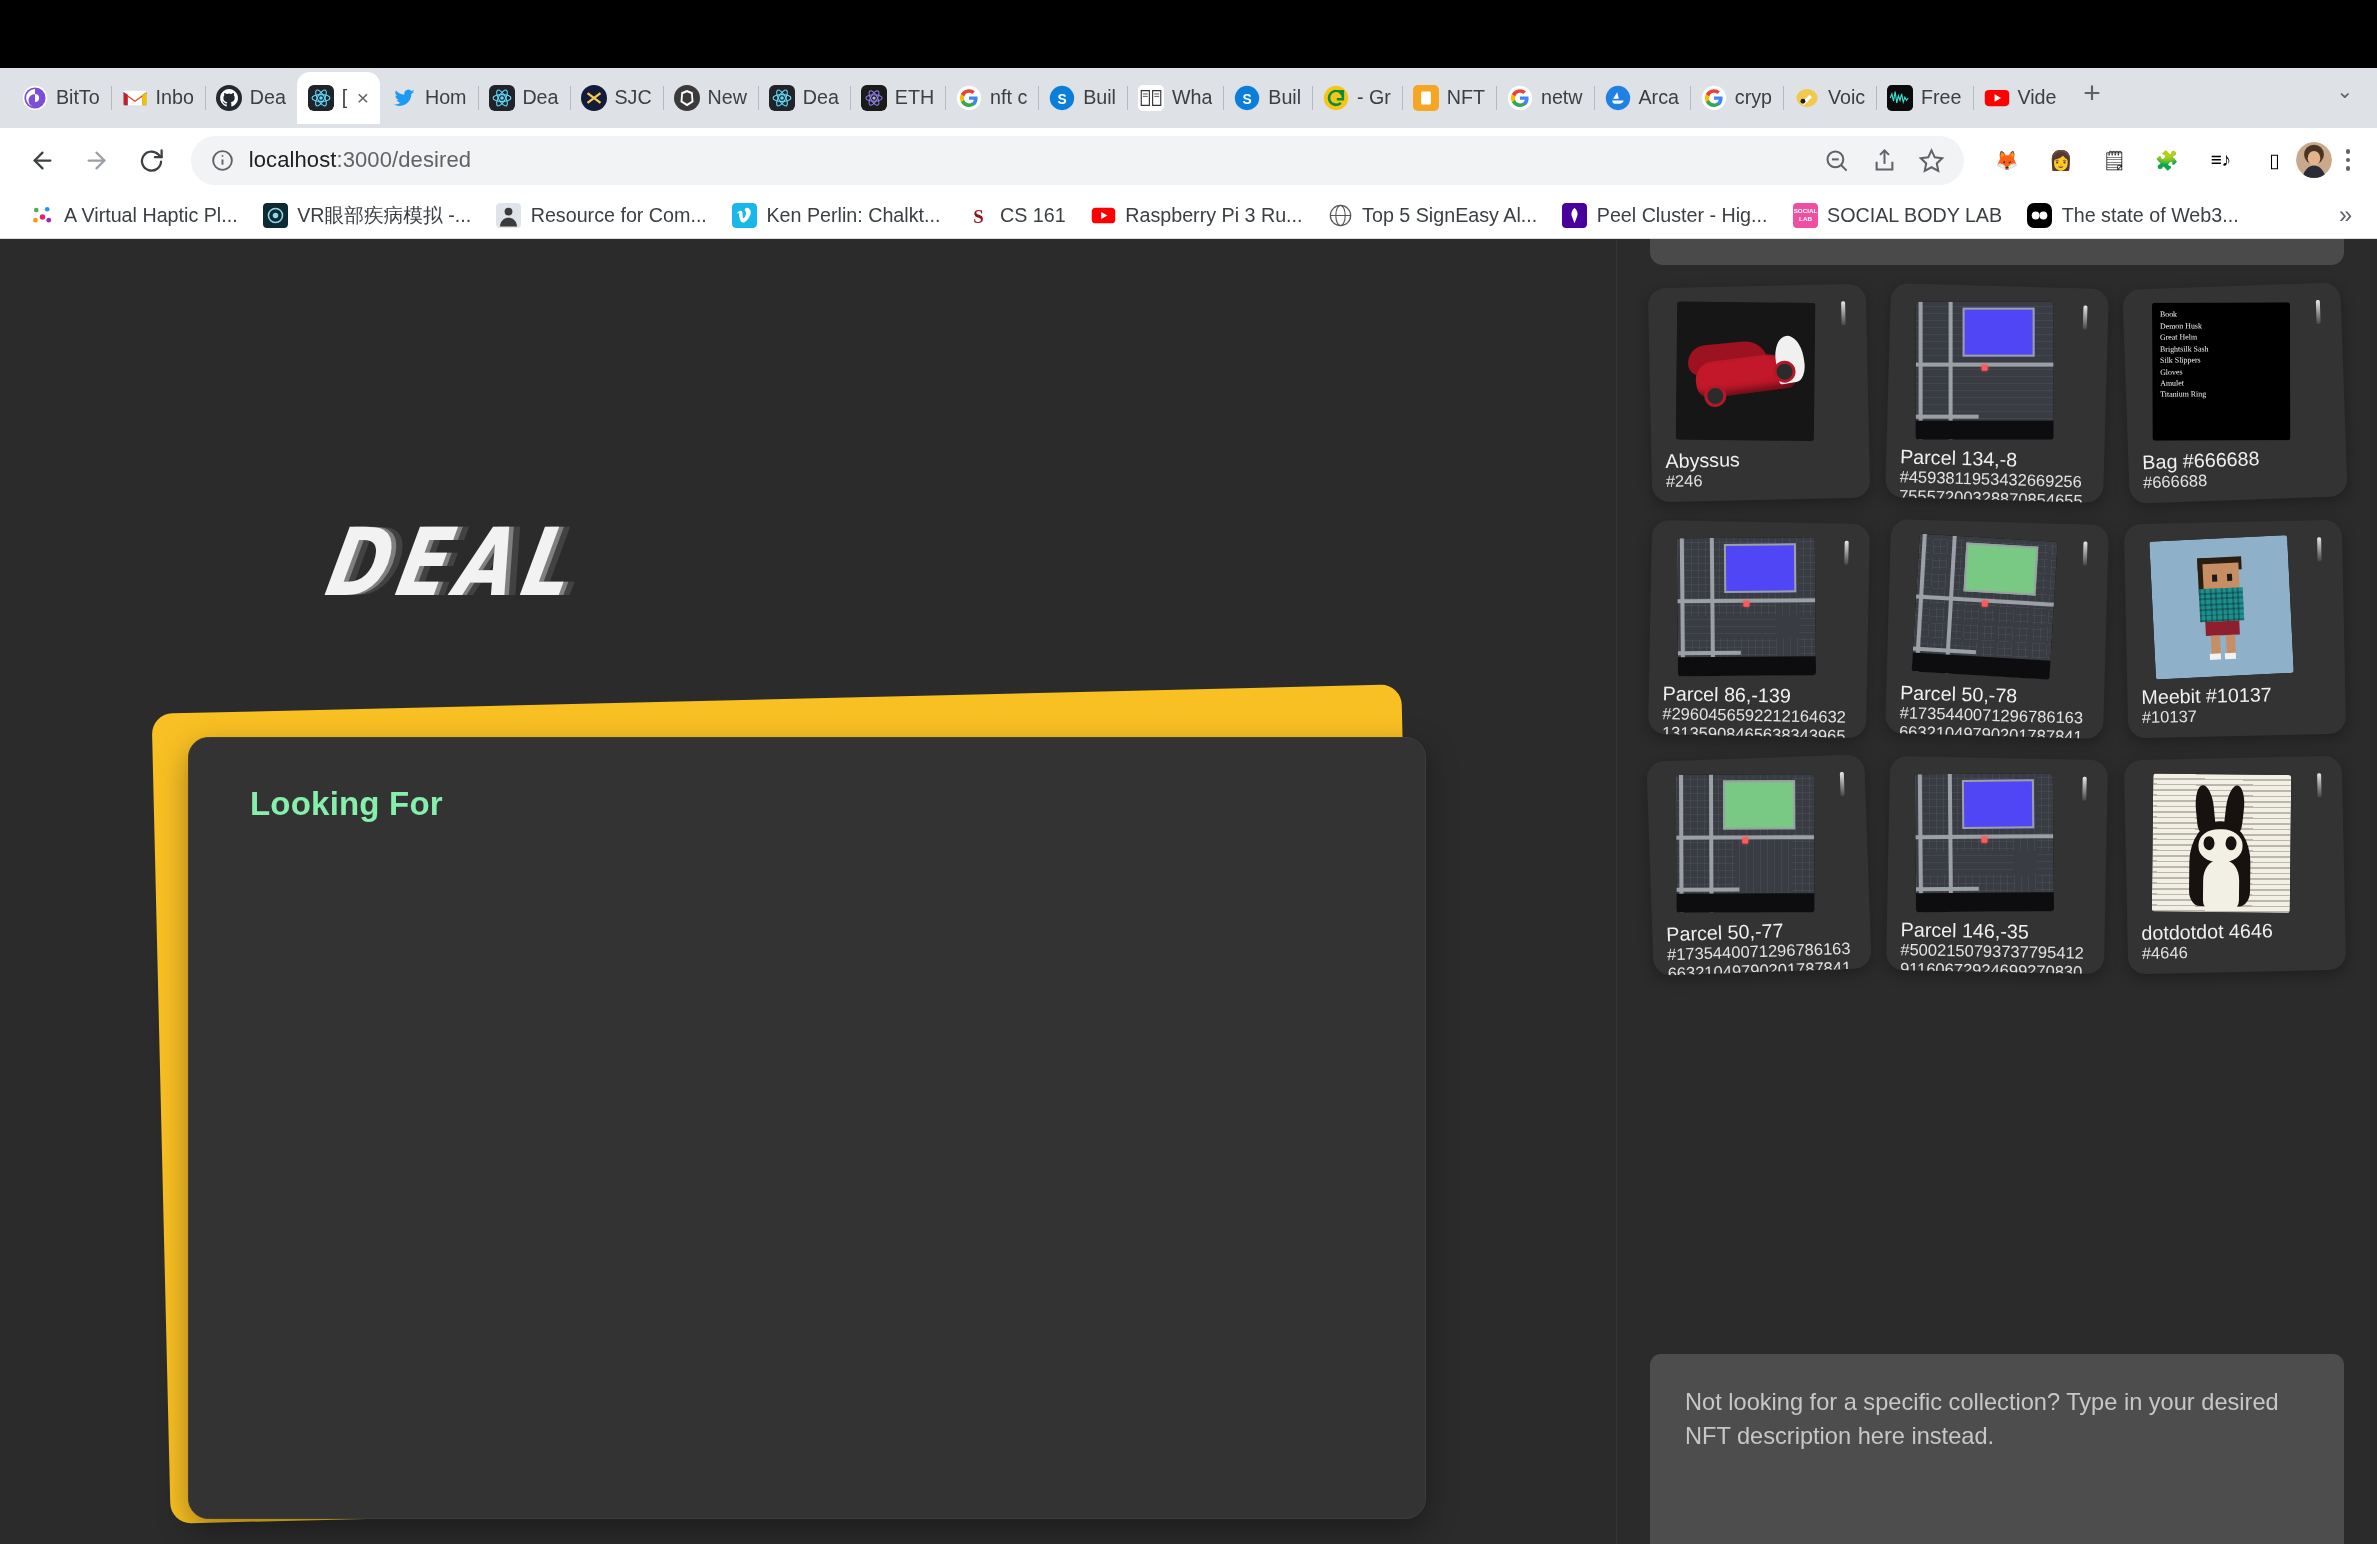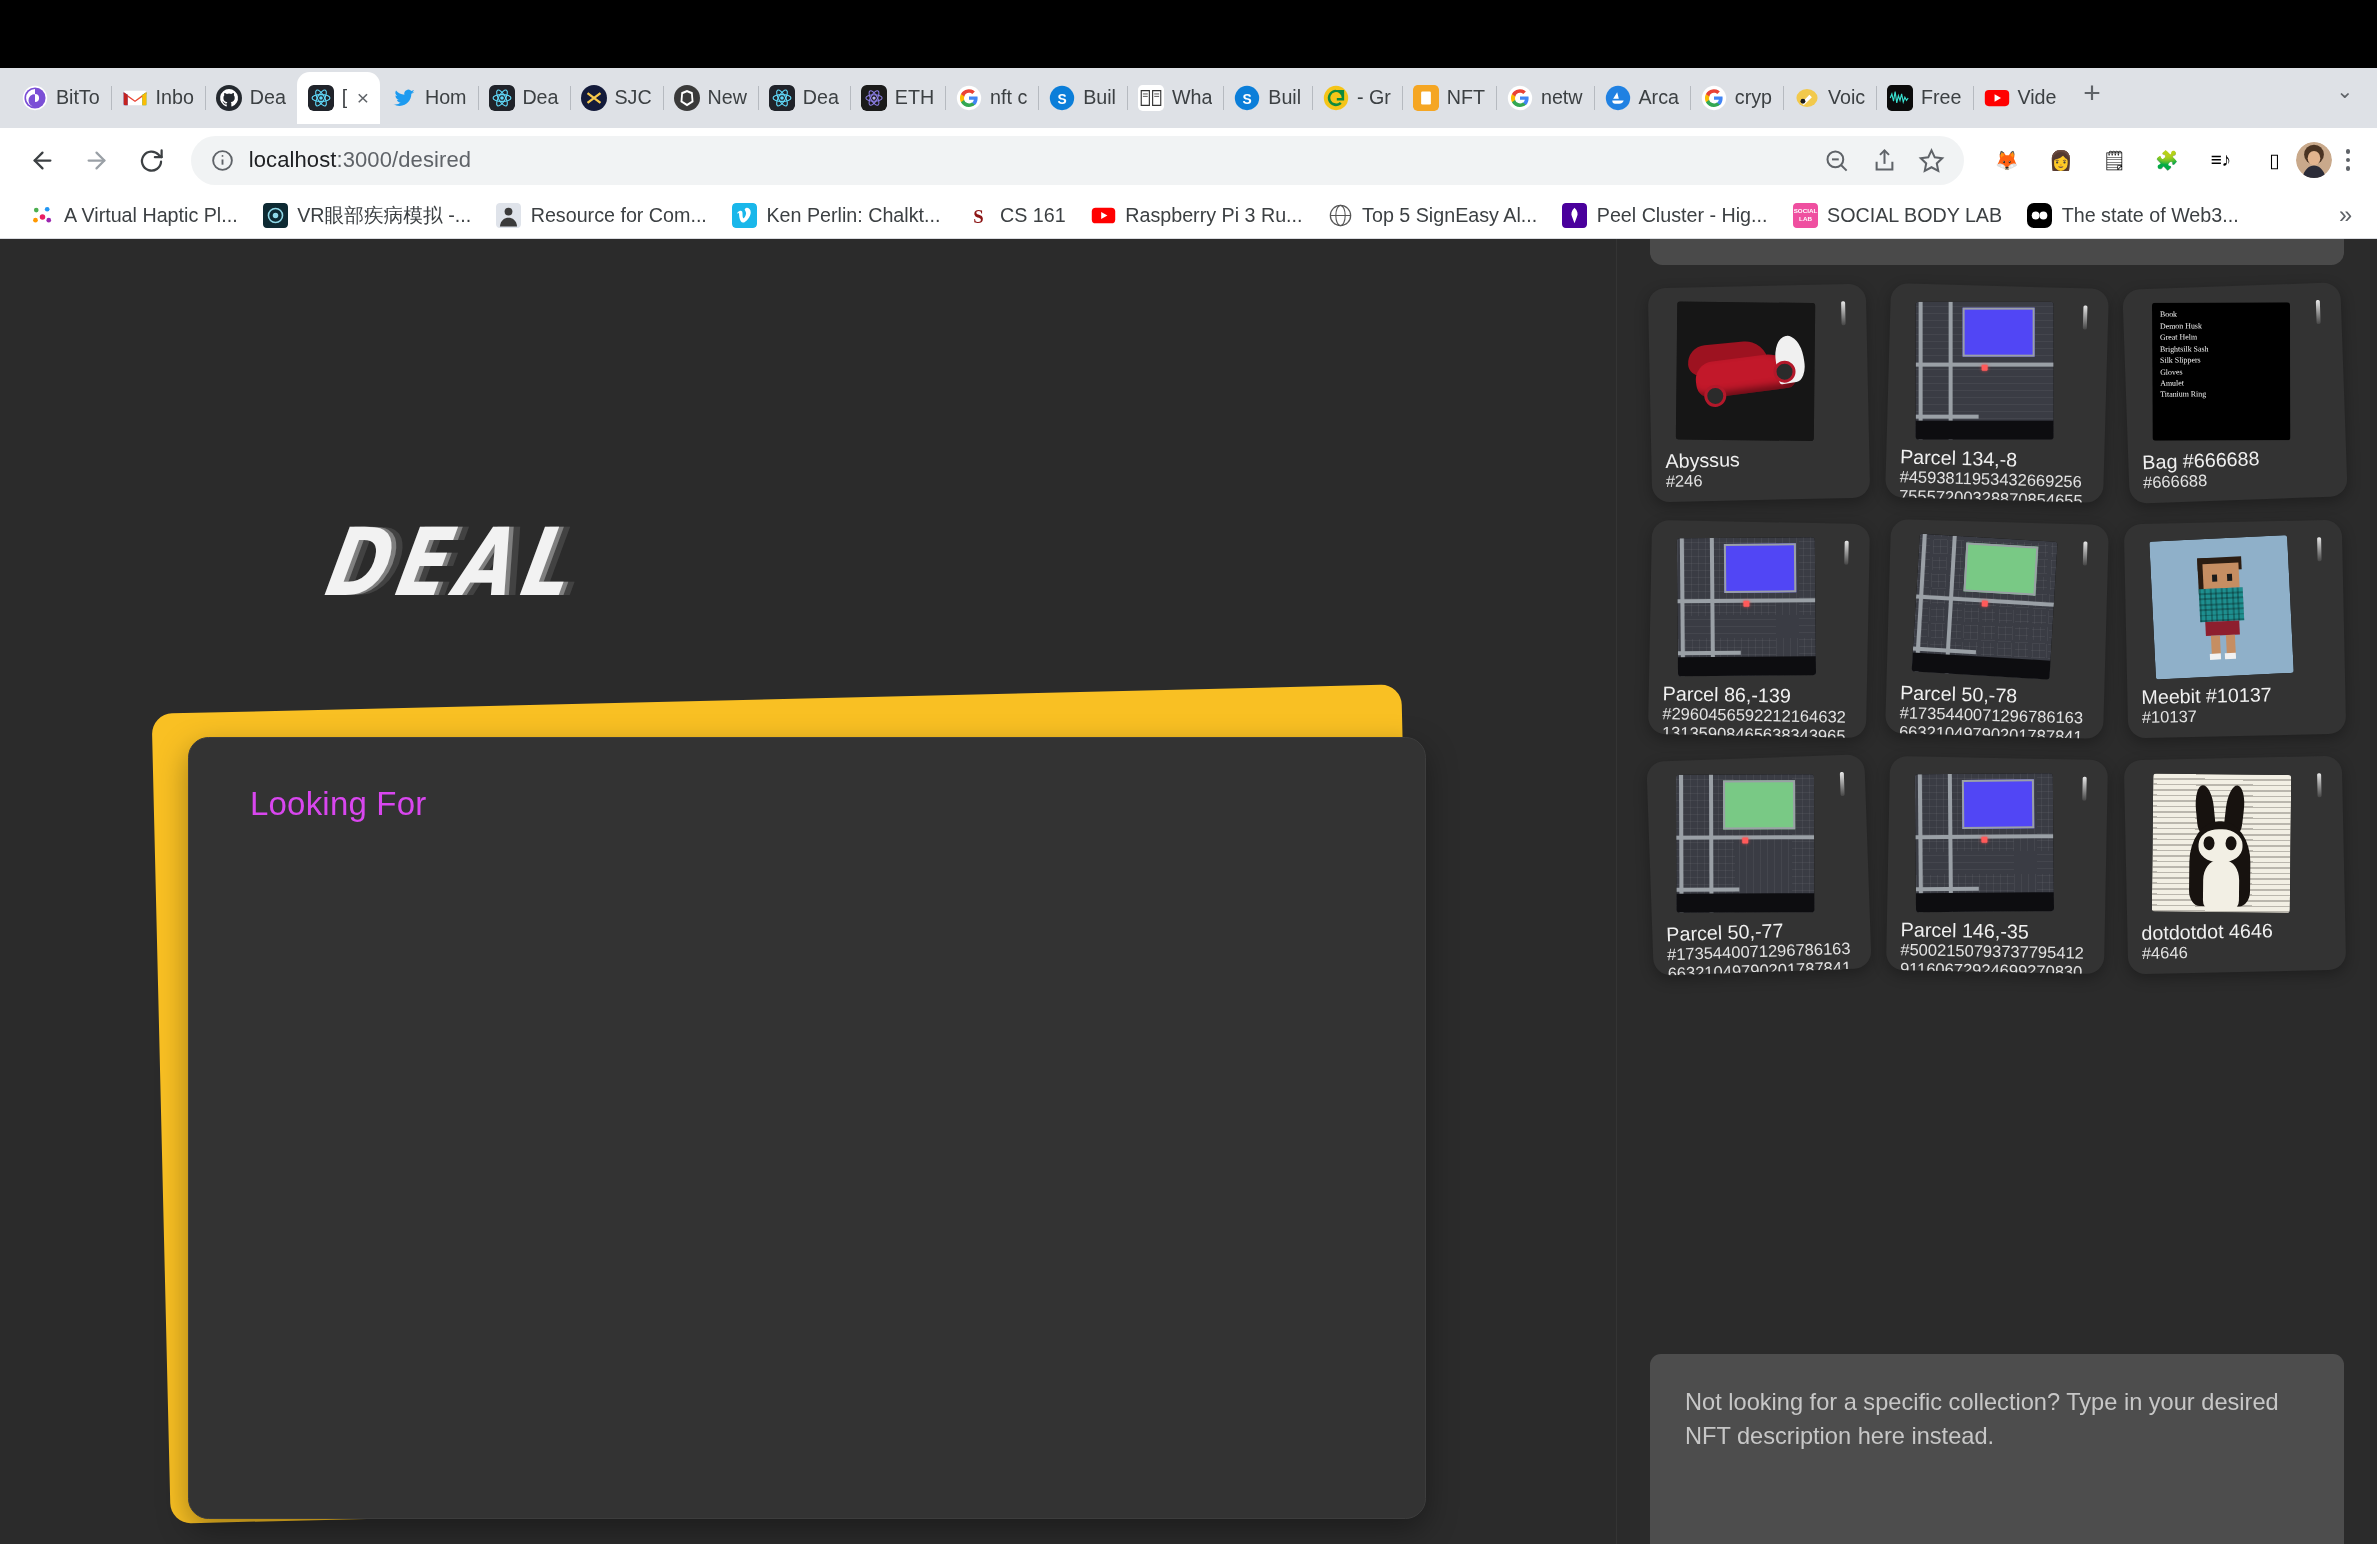--- a/index.html
+++ b/index.html
@@ -167,22 +167,22 @@
     left: 35px; top: 46px;
     width: 1238px; height: 782px;
     background: #333333;
     border-radius: 20.4px;
     border: 0.8px solid #3d3d3d;
     box-shadow: 0 11px 31px rgba(0,0,0,.35);
     padding: 47px 61px;
   }
   .card-title {
     font-size: 33px;
-    font-weight: 400;
-    color: #d946ef;
+    font-weight: 700;
+    color: #86efac;
     letter-spacing: 0.2px;
   }
   .card-body { margin-top: 23.6px; }
 
   
   .right-pane {
     flex: 1;
     position: relative;
     background: #2b2b2b;
     border-left: 0.8px solid #343434;

